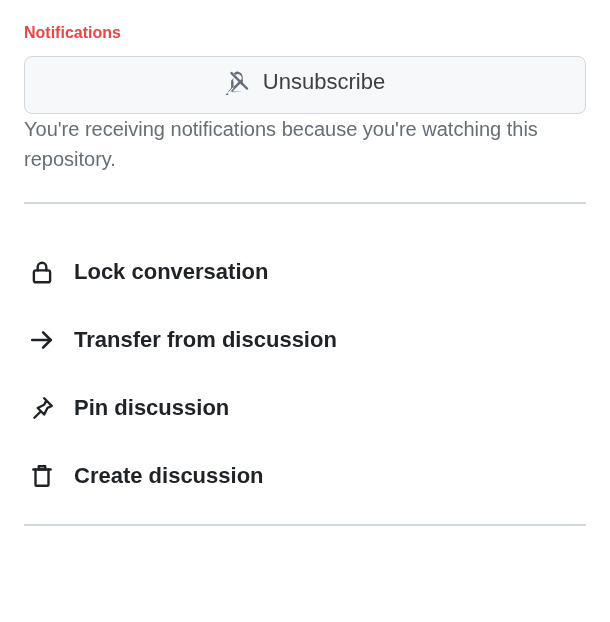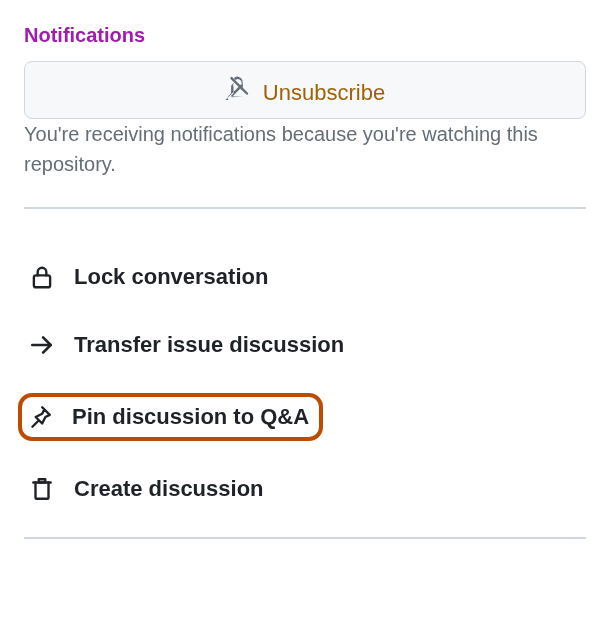--- a/index.html
+++ b/index.html
@@ -4,37 +4,37 @@
   <style>
     * { box-sizing: border-box; margin: 0; padding: 0; }
     body {
       font-family: -apple-system, BlinkMacSystemFont, "Segoe UI", Helvetica, Arial, sans-serif;
       background: #ffffff;
       padding: 24px 24px 24px 24px;
       width: 610px;
       color: #1f2328;
     }
     .section-title {
-      font-size: 20px;
+      font-size: 16px;
       font-weight: 600;
-      color: #a21caf;
+      color: #ef4444;
       margin-bottom: 14px;
     }
     .btn {
       display: flex;
-      align-items: flex-end;
+      align-items: flex-start;
       justify-content: center;
       width: 100%;
       padding: 12px 16px;
       background: #f6f8fa;
       border: 1px solid #d0d7de;
       border-radius: 8px;
       font-size: 22px;
       font-weight: 500;
-      color: #a16207;
+      color: #404040;
       cursor: pointer;
       gap: 12px;
     }
     .btn svg {
       width: 26px;
       height: 26px;
     }
     .note {
       font-size: 20px;
       line-height: 1.5;
@@ -117,32 +117,32 @@
     <span>Lock conversation</span>
   </div>
 
   <div class="action-item">
     <span class="icon-wrap">
       <svg viewBox="0 0 24 24" fill="none" stroke="currentColor" stroke-width="2.4" stroke-linecap="round" stroke-linejoin="round">
         <line x1="3" y1="12" x2="20" y2="12"></line>
         <polyline points="13 5 20 12 13 19"></polyline>
       </svg>
     </span>
-    <span>Transfer issue discussion</span>
+    <span>Transfer from discussion</span>
   </div>
 
-
-  <div class="action-item highlighted">
+  <div class="action-item">
     <span class="icon-wrap">
       <svg viewBox="0 0 24 24" fill="none" stroke="currentColor" stroke-width="2.2" stroke-linecap="round" stroke-linejoin="round">
-        <path d="M14 3l7 7-4 2-3 6-3-3-6 6 6-6-3-3 6-3 2-4z"></path>
+        <path d="M14 3l7 7-4 2-3 6-3-3-6 6 6-6-3-3 6-3 2-4z" transform="rotate(0 12 12)"></path>
       </svg>
     </span>
-    <span>Pin discussion to Q&amp;A</span>
+    <span>Pin discussion</span>
   </div>
+
 
 
   <div class="action-item">
     <span class="icon-wrap">
       <svg viewBox="0 0 24 24" fill="none" stroke="currentColor" stroke-width="2.2" stroke-linecap="round" stroke-linejoin="round">
         <path d="M4 6h16"></path>
         <path d="M9 3h6v3H9z"></path>
         <path d="M6 6v14a1 1 0 0 0 1 1h10a1 1 0 0 0 1-1V6"></path>
       </svg>
     </span>

